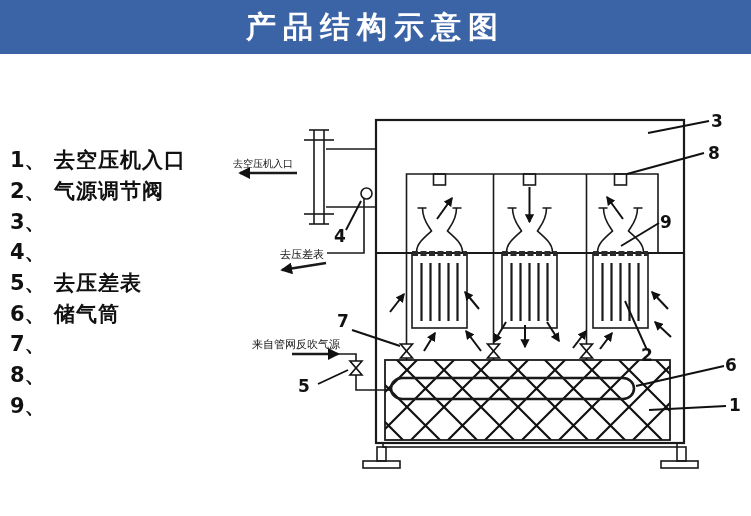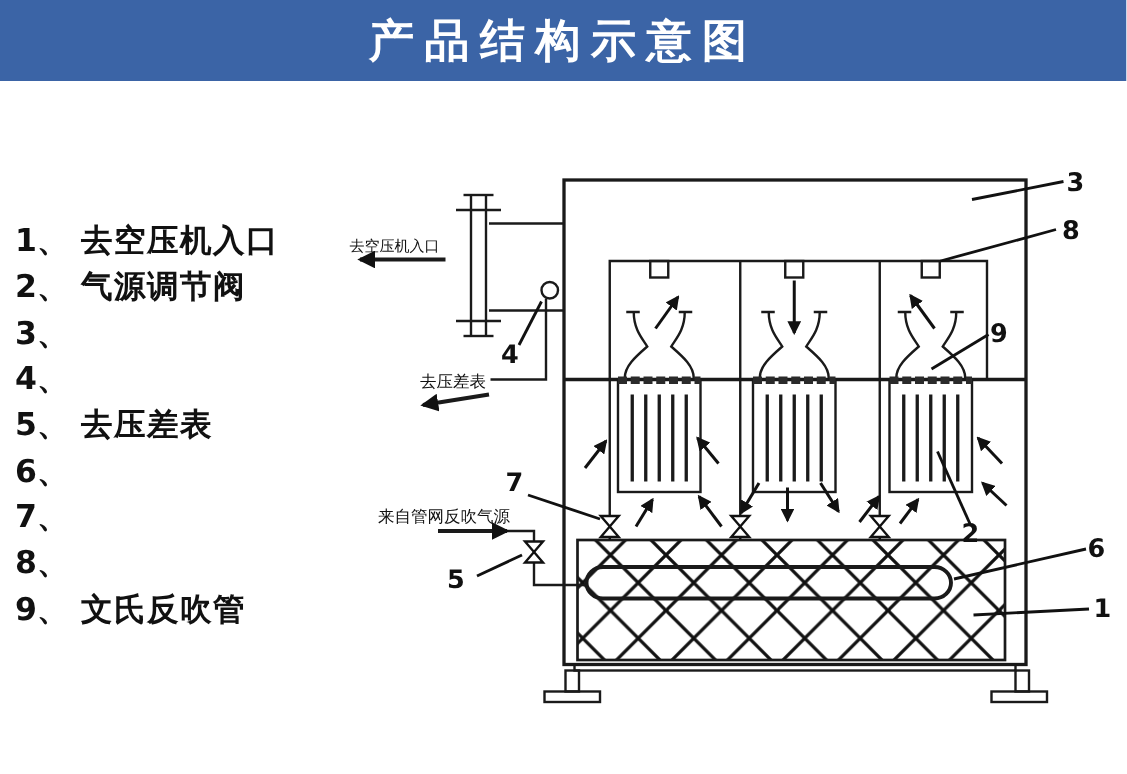--- a/index.html
+++ b/index.html
@@ -59,30 +59,30 @@
   </div>
   <div class="legend-row">
     <span class="no">4、</span>
   </div>
   <div class="legend-row">
     <span class="no">5、</span>
     <span class="lbl">去压差表</span>
   </div>
   <div class="legend-row">
     <span class="no">6、</span>
+    <span class="lbl">储气筒</span>
   </div>
   <div class="legend-row">
     <span class="no">7、</span>
   </div>
   <div class="legend-row">
     <span class="no">8、</span>
   </div>
   <div class="legend-row">
     <span class="no">9、</span>
-    <span class="lbl">文氏反吹管</span>
   </div>
 </div>
 
 <svg class="diagram" width="751" height="516" viewBox="0 0 751 516">
   <defs>
     <marker id="ah" viewBox="0 0 10 10" refX="8.5" refY="5" markerWidth="4.6" markerHeight="4.6" orient="auto-start-reverse">
       <path d="M0,0 L10,5 L0,10 z" fill="#111"></path>
     </marker>
     <pattern id="mesh" patternUnits="userSpaceOnUse" width="37" height="37">
       <path d="M0,0 L37,37 M37,0 L0,37" stroke="#111" stroke-width="2.2" fill="none"></path>

